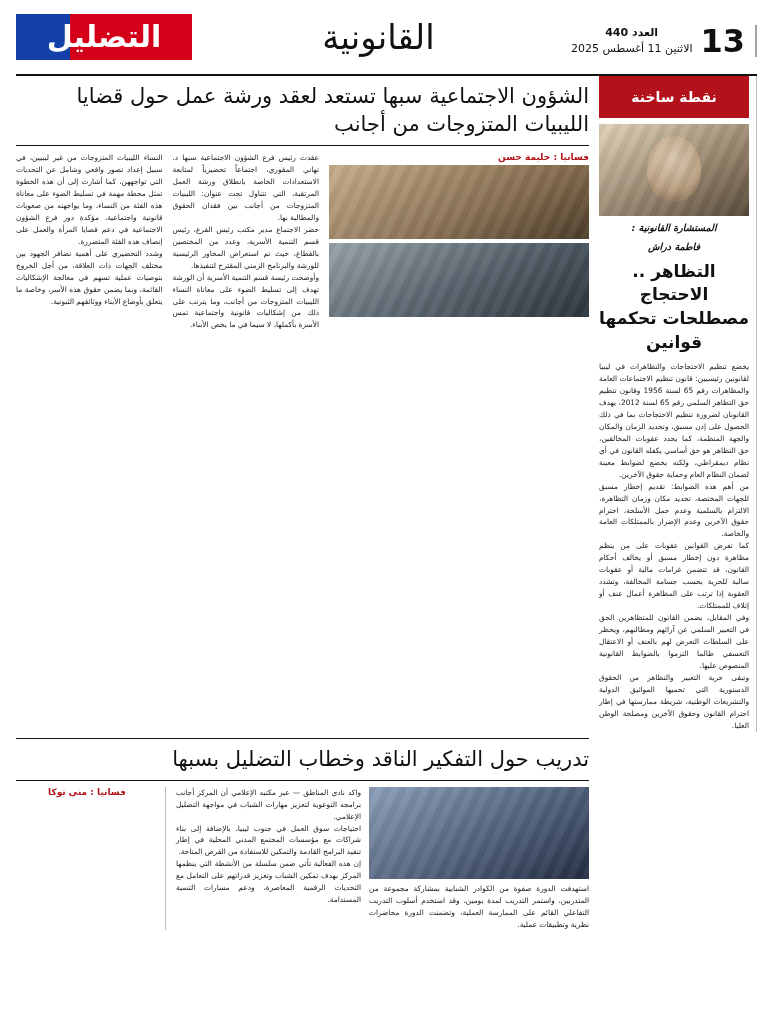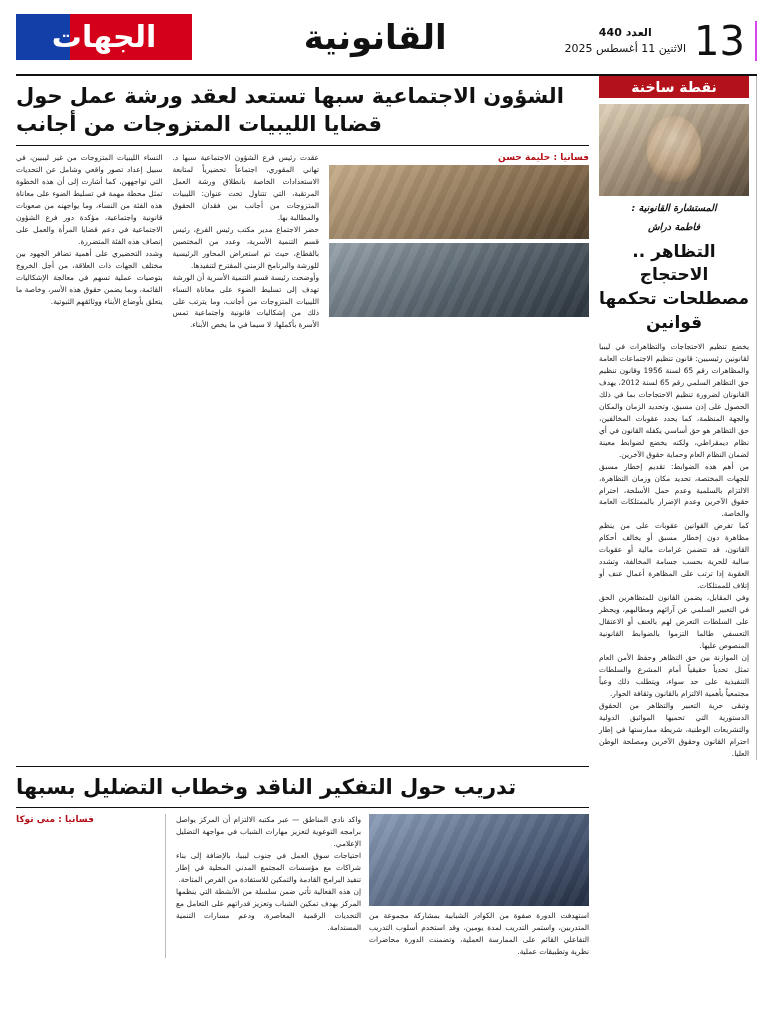--- a/index.html
+++ b/index.html
@@ -54,51 +54,51 @@
   .logo-box .logo-inner {
     position: relative;
     z-index: 2;
     width: 100%;
     text-align: center;
   }
   .section-title {
     flex: 1 1 auto;
     text-align: center;
     font-size: 34px;
-    font-weight: bold;
+    font-weight: normal;
     line-height: 46px;
     letter-spacing: 0px;
   }
   .issue-block {
     flex: 0 0 auto;
     display: flex;
     align-items: center;
     gap: 8px;
     padding-left: 6px;
   }
   .issue-meta {
     text-align: center;
     font-size: 11px;
     line-height: 1.5;
   }
   .issue-meta .line1 { font-weight: bold; }
   .page-num {
-    font-size: 40px;
-    font-weight: normal;
-    border-right: 2px solid #d946ef;
+    font-size: 32px;
+    font-weight: bold;
+    border-right: 2px solid #a3a3a3;
     padding-right: 10px;
     line-height: 1;
   }
 
   
   .rule { border-top: 1px solid #111; margin: 6px 0; }
   .headline {
     font-size: 21px;
-    font-weight: bold;
-    text-align: left;
+    font-weight: normal;
+    text-align: right;
     line-height: 1.35;
     margin: 6px 0 6px 0;
   }
   .byline {
     font-size: 9px;
     font-weight: bold;
     color: #b4121a;
     text-align: center;
     margin-bottom: 3px;
   }
@@ -129,21 +129,21 @@
   .hot-col {
     width: 158px;
     float: right;
   }
   .hot-badge {
     background: #b4121a;
     color: #fff;
     font-size: 14px;
     font-weight: bold;
     text-align: center;
-    padding: 3px 0;
+    padding: 13px 0;
     margin-bottom: 6px;
   }
   .hot-portrait {
     width: 100%;
     height: 92px;
     margin-bottom: 5px;
     background: linear-gradient(160deg,#d9c7a8,#9b8468 60%,#6a5a47);
     position: relative;
   }
   .hot-portrait .face {
@@ -203,39 +203,38 @@
     <div class="issue-block">
       <div class="page-num">13</div>
       <div class="issue-meta">
         <div class="line1">العدد 440</div>
         <div class="line2">الاثنين 11 أغسطس 2025</div>
       </div>
     </div>
     <div class="section-title">القانونية</div>
     <div class="logo-box">
       <div class="logo-blue"></div>
-      <div class="logo-inner"><span class="logo-text">الجهات</span></div>
+      <div class="logo-inner"><span class="logo-text">التضليل</span></div>
     </div>
   </div>
 
   <div class="story1">
 
     <div class="hot-col col-rule">
       <div class="hot-badge">نقطة ساخنة</div>
       <div class="hot-portrait photo">
         <div class="face"></div>
       </div>
       <div class="hot-name">المستشارة القانونية :</div>
       <div class="hot-name">فاطمة دراش</div>
       <div class="hot-headline">التظاهر .. الاحتجاج مصطلحات تحكمها قوانين</div>
       <div class="body-text">يخضع تنظيم الاحتجاجات والتظاهرات في ليبيا لقانونين رئيسيين: قانون تنظيم الاجتماعات العامة والمظاهرات رقم 65 لسنة 1956 وقانون تنظيم حق التظاهر السلمي رقم 65 لسنة 2012، يهدف القانونان لضرورة تنظيم الاحتجاجات بما في ذلك الحصول على إذن مسبق، وتحديد الزمان والمكان والجهة المنظمة، كما يحدد عقوبات المخالفين، حق التظاهر هو حق أساسي يكفله القانون في أي نظام ديمقراطي، ولكنه يخضع لضوابط معينة لضمان النظام العام وحماية حقوق الآخرين.</div>
       <div class="body-text">من أهم هذه الضوابط: تقديم إخطار مسبق للجهات المختصة، تحديد مكان وزمان التظاهرة، الالتزام بالسلمية وعدم حمل الأسلحة، احترام حقوق الآخرين وعدم الإضرار بالممتلكات العامة والخاصة.</div>
       <div class="body-text">كما تفرض القوانين عقوبات على من ينظم مظاهرة دون إخطار مسبق أو يخالف أحكام القانون، قد تتضمن غرامات مالية أو عقوبات سالبة للحرية بحسب جسامة المخالفة، وتشدد العقوبة إذا ترتب على المظاهرة أعمال عنف أو إتلاف للممتلكات.</div>
       <div class="body-text">وفي المقابل، يضمن القانون للمتظاهرين الحق في التعبير السلمي عن آرائهم ومطالبهم، ويحظر على السلطات التعرض لهم بالعنف أو الاعتقال التعسفي طالما التزموا بالضوابط القانونية المنصوص عليها.</div>
-      <div class="body-text">إن الموازنة بين حق التظاهر وحفظ الأمن العام تمثل تحدياً حقيقياً أمام المشرع والسلطات التنفيذية على حد سواء، ويتطلب ذلك وعياً مجتمعياً بأهمية الالتزام بالقانون وثقافة الحوار.</div>
       <div class="body-text">وتبقى حرية التعبير والتظاهر من الحقوق الدستورية التي تحميها المواثيق الدولية والتشريعات الوطنية، شريطة ممارستها في إطار احترام القانون وحقوق الآخرين ومصلحة الوطن العليا.</div>
     </div>
 
     <div class="story1-body">
       <div class="headline">الشؤون الاجتماعية سبها تستعد لعقد ورشة عمل حول قضايا الليبيات المتزوجات من أجانب</div>
       <div class="rule"></div>
 
       <div class="cols-2" style="margin-top:4px;">
 
         <div style="flex:0 0 260px;">
@@ -263,24 +262,24 @@
     <div class="headline">تدريب حول التفكير الناقد وخطاب التضليل بسبها</div>
     <div class="rule"></div>
 
     <div class="grid">
       <div class="s2-mid" style="flex:1 1 auto;">
         <div style="flex:0 0 220px;">
           <div class="photo blue" style="height:92px;margin-bottom:4px;"></div>
           <div class="body-text">استهدفت الدورة صفوة من الكوادر الشبابية بمشاركة مجموعة من المتدربين، واستمر التدريب لمدة يومين، وقد استخدم أسلوب التدريب التفاعلي القائم على الممارسة العملية، وتضمنت الدورة محاضرات نظرية وتطبيقات عملية.</div>
         </div>
         <div style="flex:1 1 0;">
-          <div class="body-text">واكد نادي المناطق — عبر مكتبه الالتزام أن المركز يواصل برامجه التوعوية لتعزيز مهارات الشباب في مواجهة التضليل الإعلامي.</div>
+          <div class="body-text">واكد نادي المناطق — عبر مكتبه الإعلامي أن المركز أجانب برامجه التوعوية لتعزيز مهارات الشباب في مواجهة التضليل الإعلامي.</div>
           <div class="body-text">احتياجات سوق العمل في جنوب ليبيا، بالإضافة إلى بناء شراكات مع مؤسسات المجتمع المدني المحلية في إطار تنفيذ البرامج القادمة والتمكين للاستفادة من الفرص المتاحة.</div>
           <div class="body-text">إن هذه الفعالية تأتي ضمن سلسلة من الأنشطة التي ينظمها المركز بهدف تمكين الشباب وتعزيز قدراتهم على التعامل مع التحديات الرقمية المعاصرة، ودعم مسارات التنمية المستدامة.</div>
         </div>
       </div>
       <div class="s2-left col-rule">
-        <div class="byline" style="text-align:left;">فسانيا : منى توكا</div>
+        <div class="byline" style="text-align:center;">فسانيا : منى توكا</div>
       </div>
     </div>
   </div>
 
 </div>
 
 </body></html>

